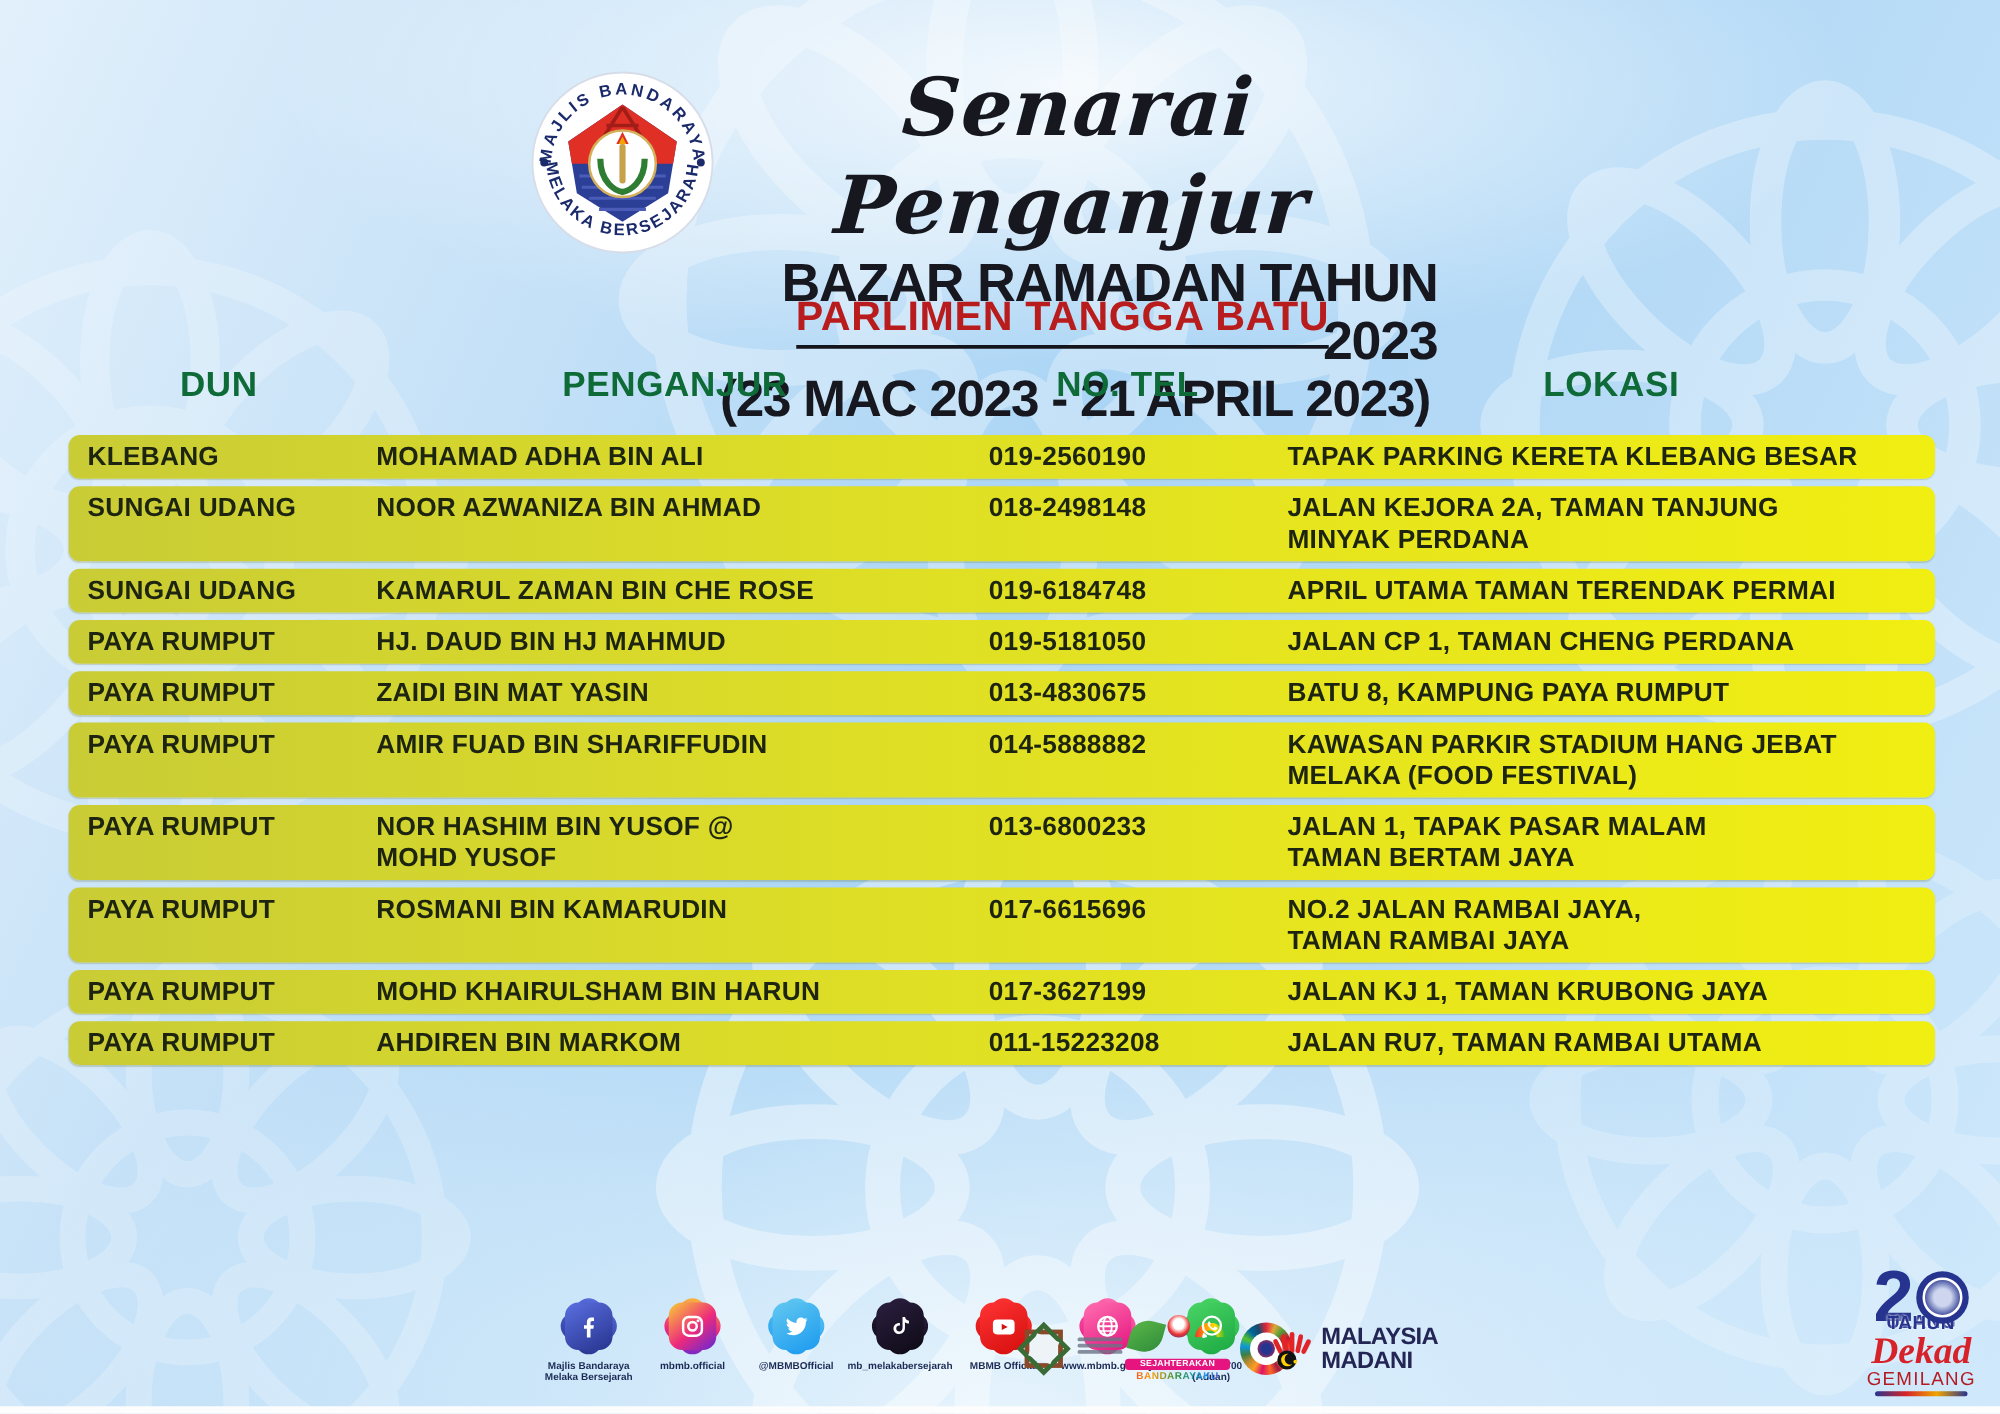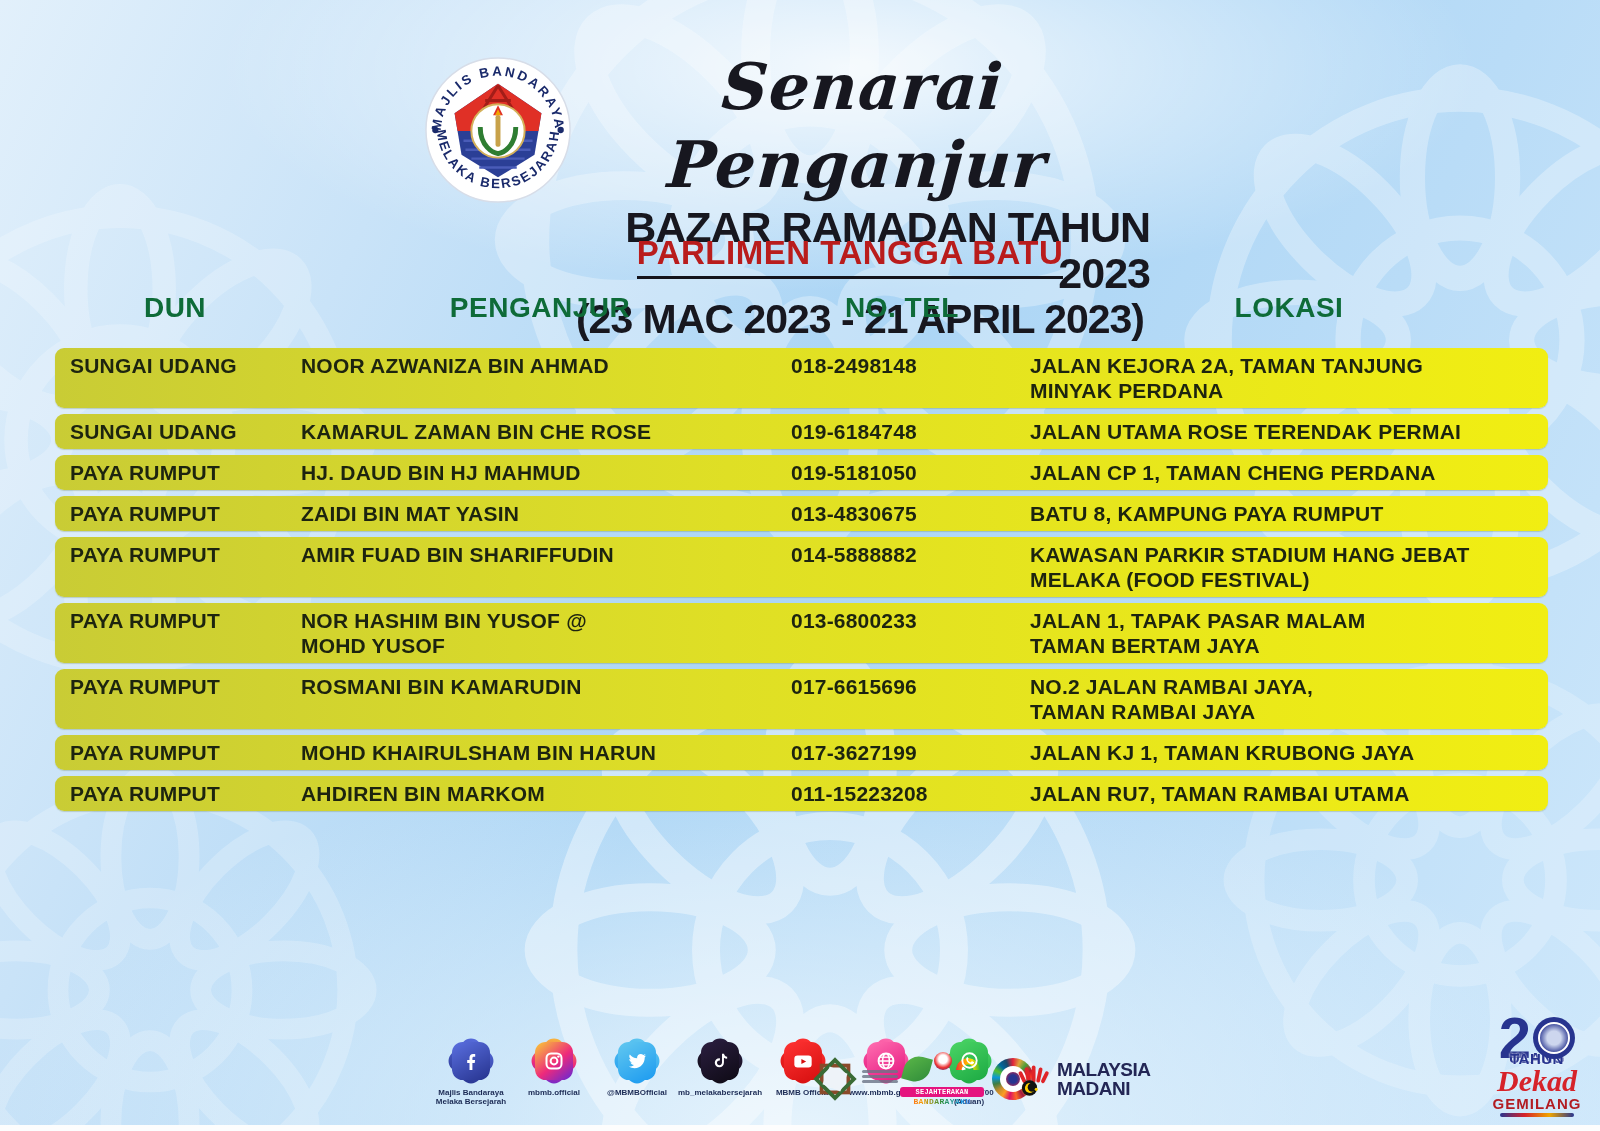--- a/index.html
+++ b/index.html
@@ -77,21 +77,21 @@
   .web .sq{background:linear-gradient(150deg,#ff6fb0,#e5147f);}
   .wa .sq{background:linear-gradient(150deg,#4ad465,#1daa43);}
   .s-label{
     margin-top:4px;font-size:8px;font-weight:bold;color:var(--navy);
     text-align:center;line-height:9px;white-space:pre-line;
   }
 
   .star-emblem{position:absolute;left:812px;top:1056px;width:46px;height:46px;}
   .tiny-lines{position:absolute;left:862px;top:1068px;width:36px;}
   .tiny-lines i{display:block;height:3px;margin:2px 0;background:#6a7486;border-radius:2px;opacity:.8;}
-  .bdk-logo{position:absolute;left:900px;top:1052px;width:84px;height:56px;font-family:Liberation Mono, monospace;}
+  .bdk-logo{position:absolute;left:900px;top:1052px;width:84px;height:56px;}
   .bdk-art{position:relative;width:84px;height:34px;}
   .bdk-leaf{position:absolute;left:4px;top:4px;width:26px;height:26px;border-radius:60% 0 60% 0;background:linear-gradient(135deg,#5cb848,#2e8b3a);transform:rotate(15deg);}
   .bdk-crest{position:absolute;left:34px;top:0;width:18px;height:18px;border-radius:50%;background:radial-gradient(circle at 50% 40%,#fff 30%,#e33 60%,#27348f);}
   .bdk-rainbow{position:absolute;left:56px;top:6px;width:24px;height:12px;border-radius:24px 24px 0 0;background:linear-gradient(90deg,#e33,#f90,#fd0,#3b3);-webkit-mask:radial-gradient(circle at 50% 100%,transparent 5px,#000 6px);mask:radial-gradient(circle at 50% 100%,transparent 5px,#000 6px);}
   .bdk-l1{display:block;margin-top:1px;text-align:center;font-size:7px;font-weight:bold;color:#fff;background:#e5147f;border-radius:3px;padding:1px 0;letter-spacing:.2px;}
   .bdk-l2{display:block;text-align:center;font-size:8px;font-weight:bold;letter-spacing:.4px;background:linear-gradient(90deg,#e33,#f90,#2a8f3c,#1d9bf0,#7b2fbf);-webkit-background-clip:text;background-clip:text;color:transparent;}
   .sdg-wheel{position:absolute;left:992px;top:1058px;width:42px;height:42px;border-radius:50%;
     background:conic-gradient(#e5243b,#dda63a,#4c9f38,#c5192d,#ff3a21,#26bde2,#fcc30b,#a21942,#fd6925,#dd1367,#fd9d24,#bf8b2e,#3f7e44,#0a97d9,#56c02b,#00689d,#19486a,#e5243b);}
   .sdg-wheel::after{content:"";position:absolute;inset:8px;border-radius:50%;background:#fff;}
   .sdg-core{position:absolute;inset:14px;border-radius:50%;background:radial-gradient(circle,#27348f 40%,#e5243b);z-index:2;}
@@ -99,21 +99,21 @@
   .madani{position:absolute;left:1016px;top:1060px;display:flex;align-items:center;gap:5px;}
   .madani-text{font-weight:bold;color:#232655;line-height:19px;font-size:19px;letter-spacing:-.5px;}
 
   .anniv{position:absolute;left:1478px;top:1012px;width:118px;text-align:center;}
   .anniv-num{display:flex;align-items:center;justify-content:center;gap:2px;}
   .anniv-2{font-weight:bold;font-size:58px;line-height:52px;color:#27348f;font-family:"Liberation Sans",sans-serif;}
   .anniv-coin{width:42px;height:42px;border-radius:50%;background:#27348f;position:relative;}
   .anniv-coin::after{content:"";position:absolute;inset:5px;border-radius:50%;border:2px solid #fff;background:radial-gradient(circle,#cdd6ee 35%,#27348f 80%);}
   .anniv-ul{margin-top:-14px;font-weight:bold;font-size:15px;line-height:15px;color:#27348f;letter-spacing:.5px;text-shadow:0 0 2px #fff;}
   .anniv-script{font-family:Liberation Serif, serif;font-style:italic;font-weight:bold;font-size:30px;line-height:30px;color:#d6232a;margin-top:0;}
-  .anniv-gem{font-weight:bold;font-size:15px;letter-spacing:1px;color:#b21c22;line-height:15px;}
+  .anniv-gem{font-weight:normal;font-size:15px;letter-spacing:1px;color:#b21c22;line-height:15px;}
   .anniv-bar{margin:2px auto 0;width:74px;height:4px;border-radius:2px;background:linear-gradient(90deg,#27348f,#d6232a,#f0a500,#27348f);}
 
   .bottom-strip{position:absolute;left:0;bottom:0;width:1600px;height:6px;background:#fdfdfd;}
 </style>
 </head>
 <body>
 
 
 
 
@@ -194,31 +194,37 @@
 <div class="thead">
   <div class="th c">DUN</div>
   <div class="th c">PENGANJUR</div>
   <div class="th tel">NO. TEL</div>
   <div class="th c">LOKASI</div>
 </div>
 
 
 <div class="tbody">
   <div class="trow">
+    <div class="cell dun">KLEBANG</div>
+    <div class="cell pen">MOHAMAD ADHA BIN ALI</div>
+    <div class="cell tel">019-2560190</div>
+    <div class="cell lok">TAPAK PARKING KERETA KLEBANG BESAR</div>
+  </div>
+  <div class="trow">
     <div class="cell dun">SUNGAI UDANG</div>
     <div class="cell pen">NOOR AZWANIZA BIN AHMAD</div>
     <div class="cell tel">018-2498148</div>
     <div class="cell lok">JALAN KEJORA 2A, TAMAN TANJUNG
 MINYAK PERDANA</div>
   </div>
   <div class="trow">
     <div class="cell dun">SUNGAI UDANG</div>
     <div class="cell pen">KAMARUL ZAMAN BIN CHE ROSE</div>
     <div class="cell tel">019-6184748</div>
-    <div class="cell lok">JALAN UTAMA ROSE TERENDAK PERMAI</div>
+    <div class="cell lok">APRIL UTAMA TAMAN TERENDAK PERMAI</div>
   </div>
   <div class="trow">
     <div class="cell dun">PAYA RUMPUT</div>
     <div class="cell pen">HJ. DAUD BIN HJ MAHMUD</div>
     <div class="cell tel">019-5181050</div>
     <div class="cell lok">JALAN CP 1, TAMAN CHENG PERDANA</div>
   </div>
   <div class="trow">
     <div class="cell dun">PAYA RUMPUT</div>
     <div class="cell pen">ZAIDI BIN MAT YASIN</div>

